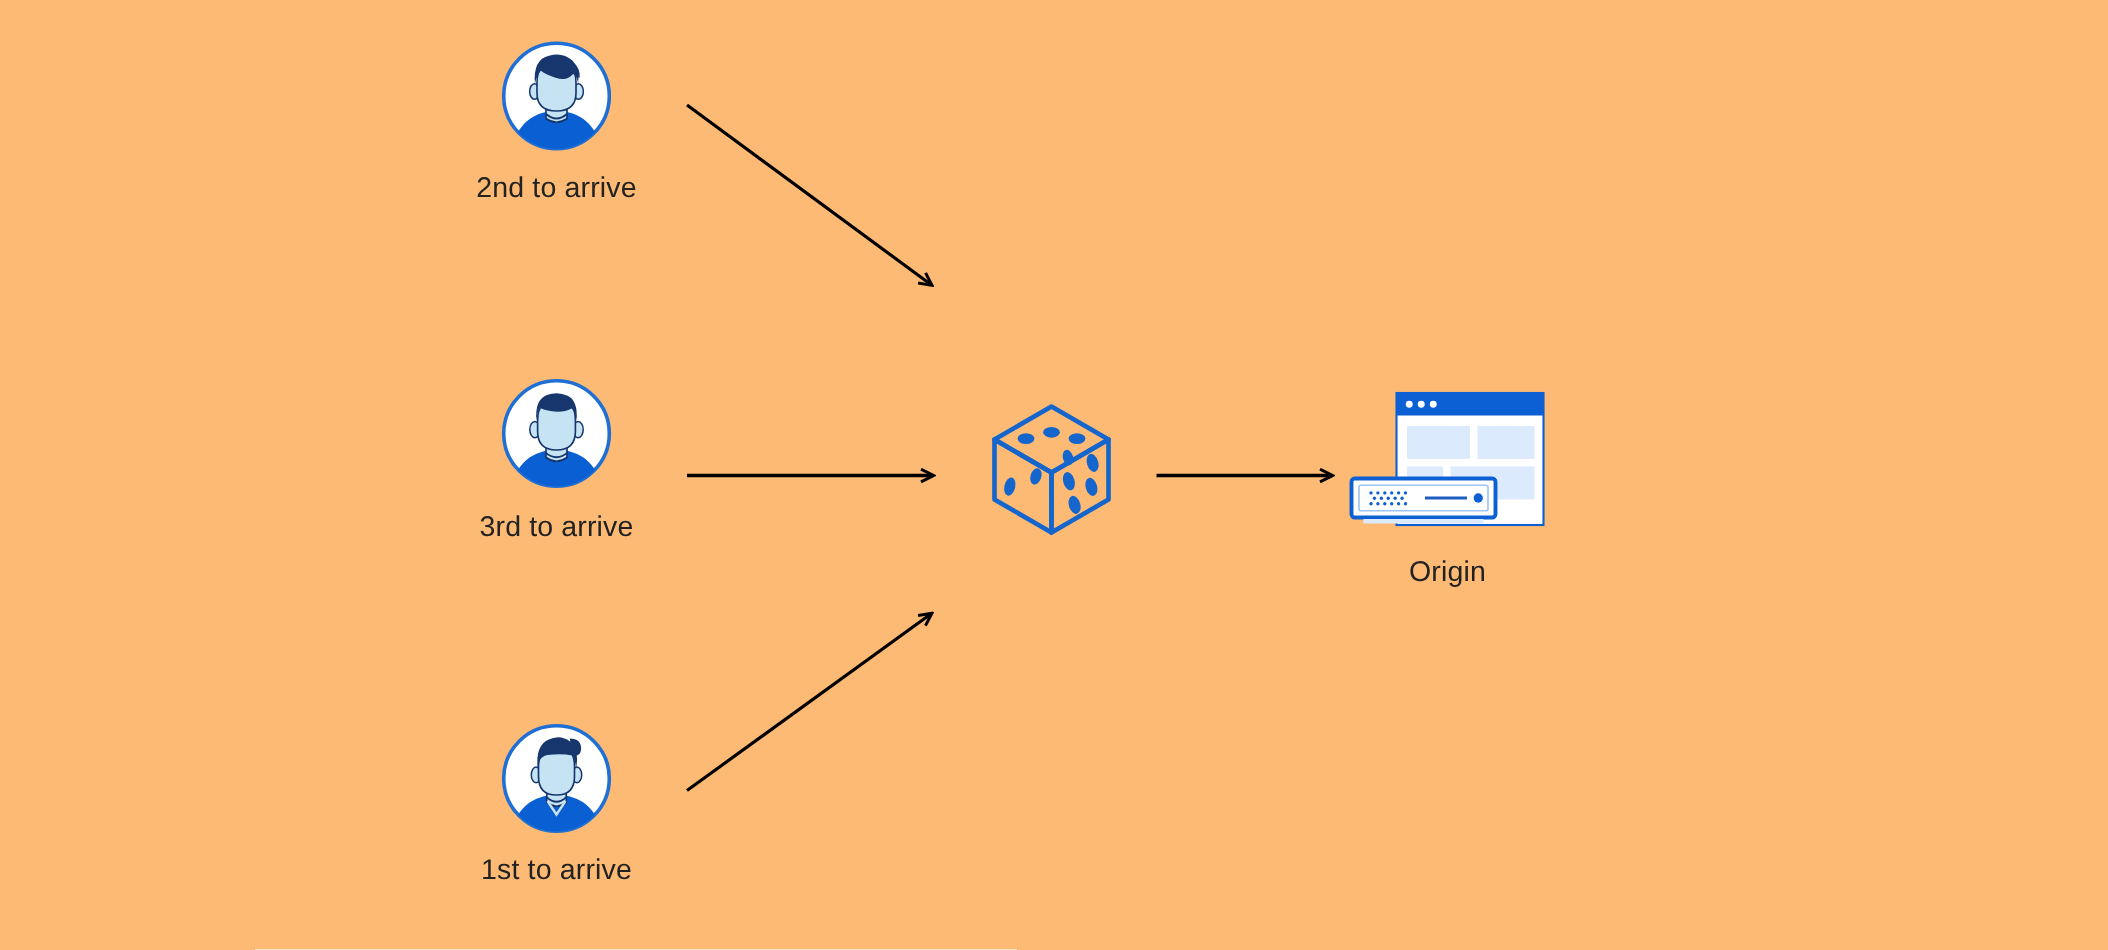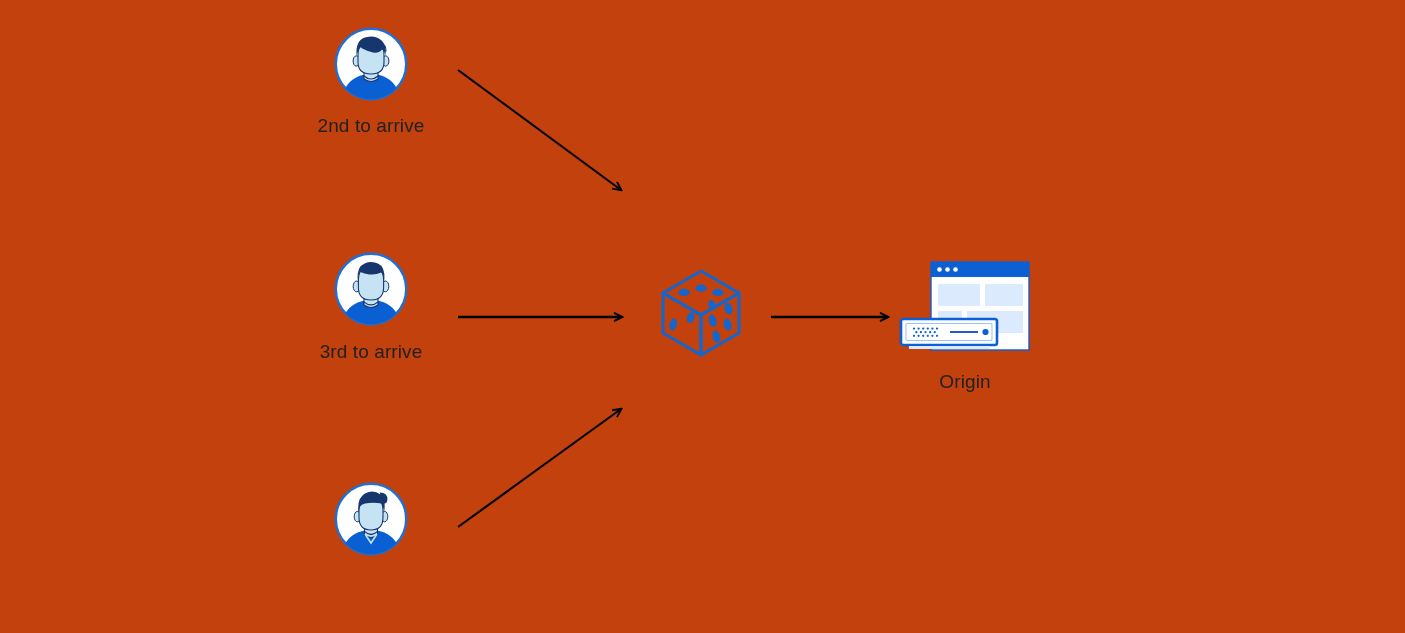--- a/index.html
+++ b/index.html
@@ -7,21 +7,21 @@
     padding: 0;
     background: #ffffff;
   }
   body {
     font-family: "Liberation Sans", sans-serif;
   }
   #canvas {
     position: relative;
     width: 1405px;
     height: 633px;
-    background: #c2410c;
+    background: #fdba74;
     overflow: hidden;
   }
   .avatar-wrap {
     position: absolute;
     width: 76px;
     height: 76px;
   }
   .node-label {
     position: absolute;
     text-align: center;
@@ -153,20 +153,21 @@
         <path d="M26 29.6 Q26 16.2 38 16.2 Q50 16.2 50 29.6 L50 36.6
                  Q50 49 38 49 Q26 49 26 36.6 Z" fill="#c5e3f2" stroke="#17366e" stroke-width="1.1"></path>
 
         <path d="M25.6 32 Q23.6 16.6 32.4 12.2 Q40.6 8.2 47.4 13.6
                  Q53.4 18.4 51 31.8 Q50.6 25.2 48.4 22.6
                  Q41 21.2 32 22.4 Q28.2 23.2 26.8 26 Q26 28.6 25.6 32 Z" fill="#17366e"></path>
         <path d="M46.8 11.4 Q54.6 11.6 54.4 18.4 Q54.2 23.6 48.6 22.6 Z" fill="#17366e"></path>
       </g>
     </svg>
   </div>
+  <div class="node-label" style="left:271px; top:570px; width:200px;">1st to arrive</div>
 
   <div class="dice-wrap" style="left:657px; top:267px;">
     <svg width="88" height="92" viewBox="0 0 88 92" xmlns="http://www.w3.org/2000/svg">
       <g fill="none" stroke="#1566cc" stroke-width="3.1" stroke-linejoin="round">
 
         <path d="M44 4 L82 26 L44 48 L6 26 Z"></path>
 
         <path d="M6 26 L44 48 L44 88 L6 66 Z"></path>
 
         <path d="M82 26 L82 66 L44 88 L44 48 Z"></path>

